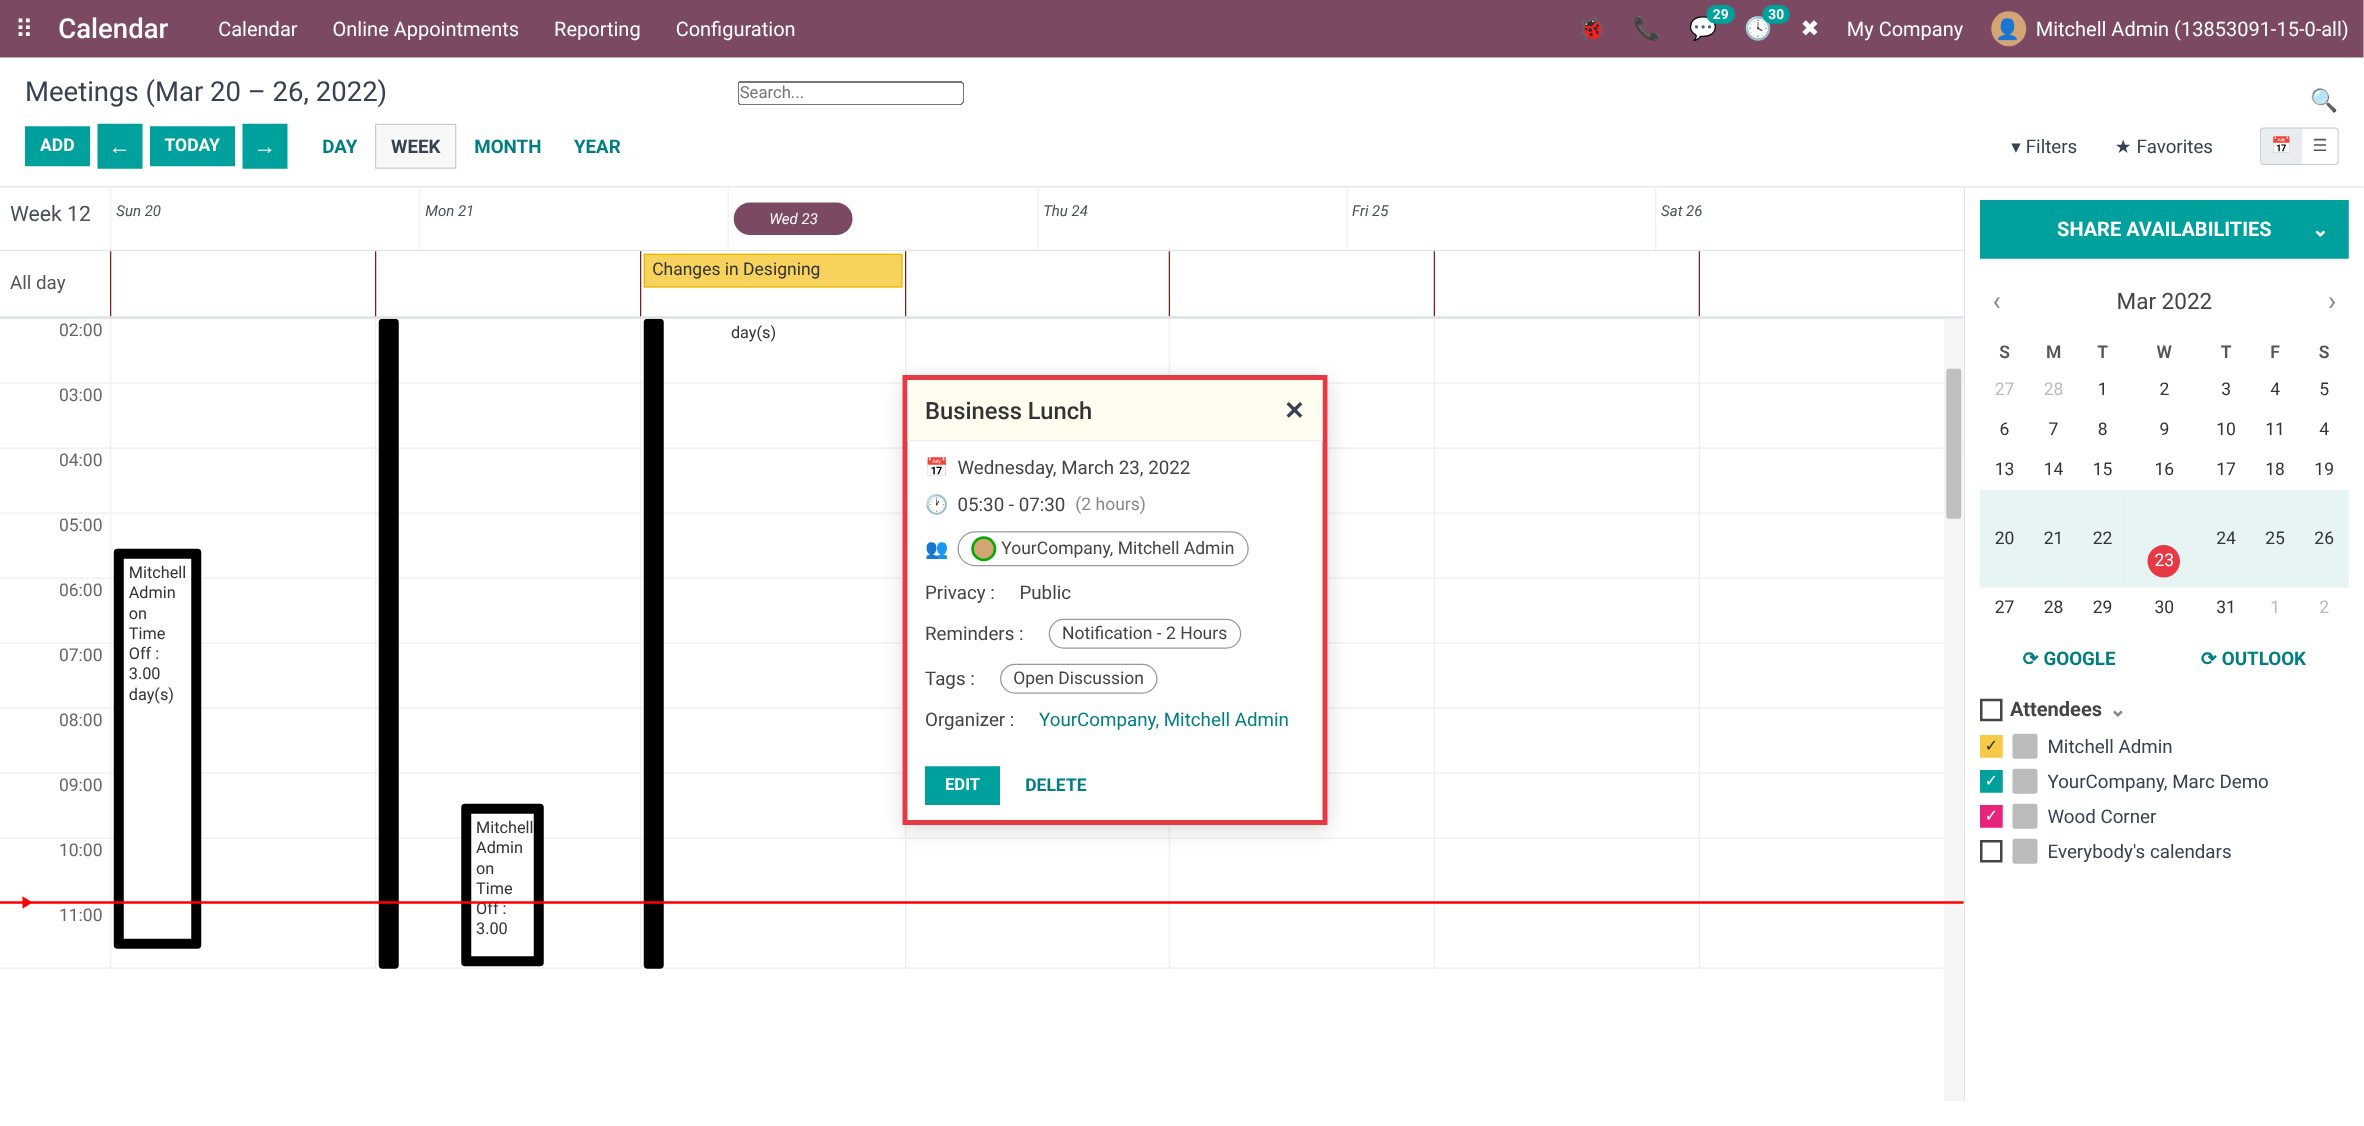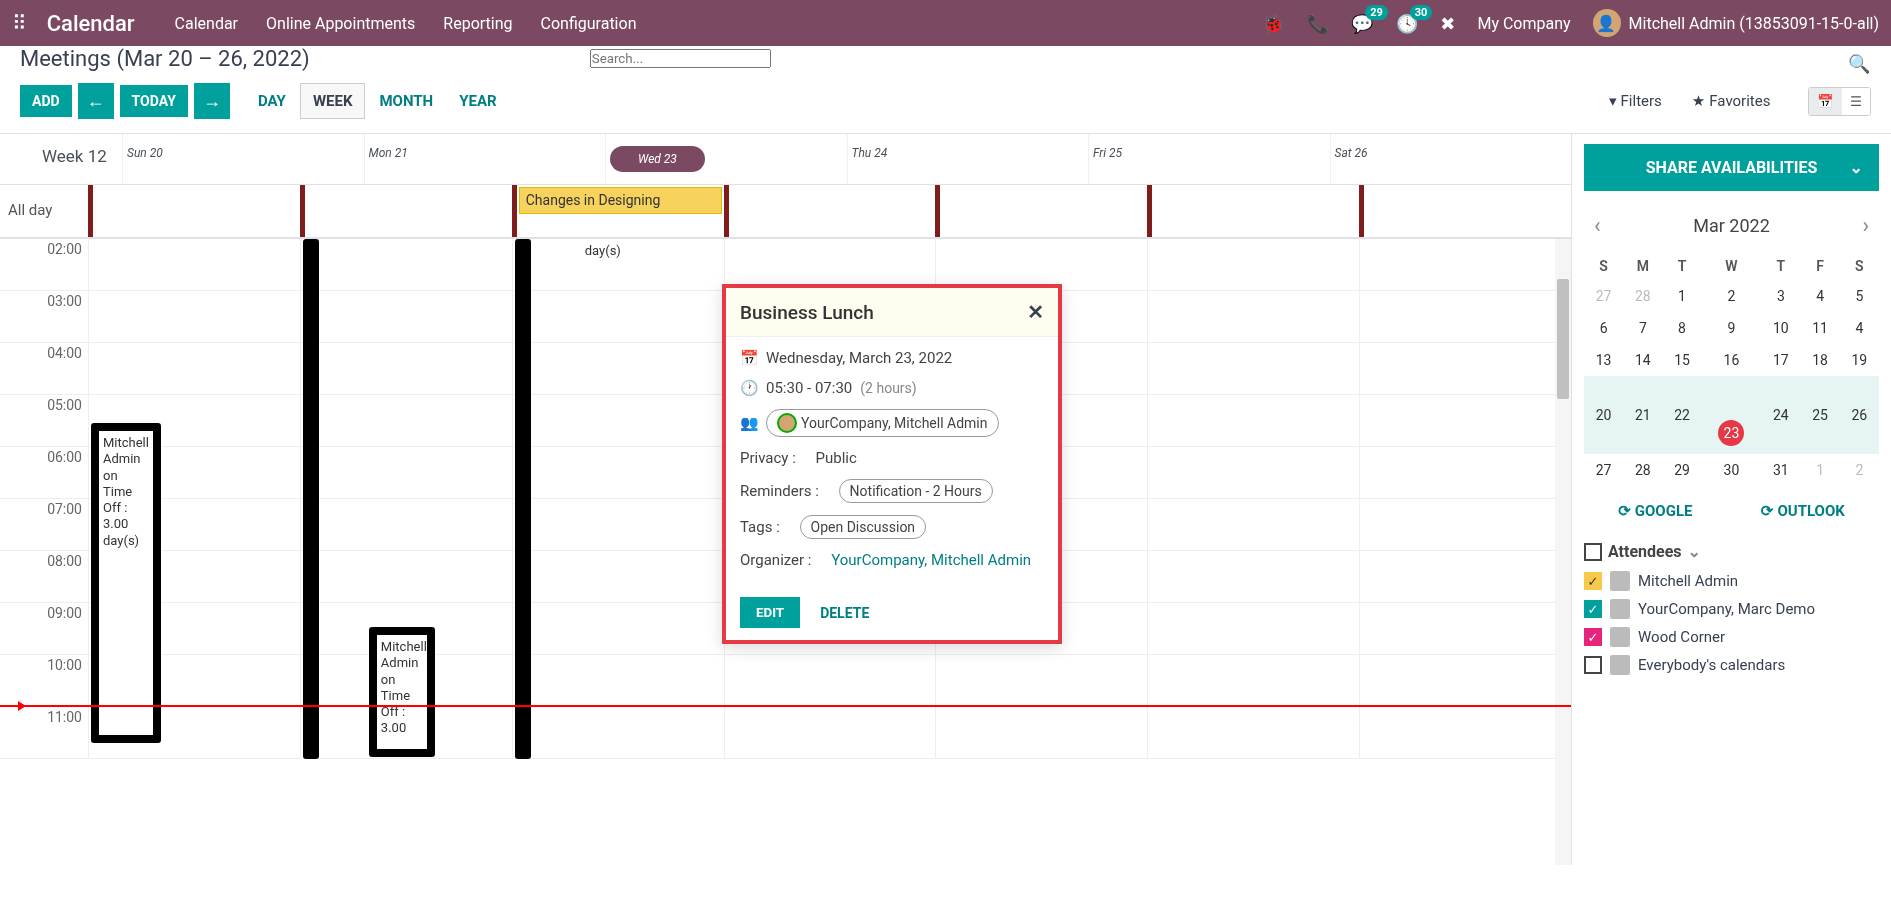--- a/index.html
+++ b/index.html
@@ -12,49 +12,49 @@
   .topnav .menu { display: flex; gap: 28px; margin-left: 20px; font-size: 16px; }
   .topnav .menu span { cursor: pointer; }
   .topnav .right { margin-left: auto; display: flex; align-items: center; gap: 22px; }
   .topnav .right .icon { position: relative; font-size: 18px; cursor: pointer; }
   .topnav .badge { position: absolute; top: -8px; right: -14px; background: #00a09d; color: #fff; font-size: 11px; padding: 1px 5px; border-radius: 10px; font-weight: bold; }
   .topnav .company { font-size: 16px; }
   .topnav .user { display: flex; align-items: center; gap: 8px; font-size: 16px; }
   .topnav .avatar { width: 28px; height: 28px; border-radius: 50%; background: #d4a574; display:inline-flex; align-items:center; justify-content:center; font-size:16px;}
   
   
-  .subhdr { padding: 0 20px 0 20px; display: flex; justify-content: center; align-items: center; }
+  .subhdr { padding: 16px 20px 0 20px; display: flex; justify-content: center; align-items: center; }
   .subhdr .title { font-size: 22px; color: #374151; }
   .search-wrap { position: relative; flex:1; margin-left:280px;}
   .search-wrap .mag { position: absolute; right: 0; top: 4px; font-size: 18px; color: #333; }
   
   
   .toolbar { display: flex; align-items: center; padding: 12px 20px 14px 20px; gap: 6px; border-bottom: 1px solid #dee2e6; }
   .btn-teal { background: #00a09d; color: #fff; border: none; padding: 8px 12px; font-weight: bold; font-size: 14px; cursor: pointer; }
   .btn-nav { background: #00a09d; color: #fff; border: none; width: 36px; height: 36px; font-size: 18px; cursor: pointer; }
   .view-switch { margin-left: 10px; display: flex; gap: 2px; }
   .view-btn { border: none; background: transparent; padding: 8px 12px; color: #017e84; font-weight: bold; cursor: pointer; font-size: 15px; }
   .view-btn.active { border: 1px solid #ccc; color: #374151; background:#f8f8f8; }
   .toolbar .spacer { flex: 1; }
   .filter-btn { background: transparent; border: none; color: #374151; font-size: 15px; cursor: pointer; display:flex; align-items:center; gap:4px; padding: 6px 12px;}
   .viewmode { margin-left: 20px; display: flex; border: 1px solid #ccc; border-radius: 3px; overflow: hidden; }
   .viewmode button { border: none; background: #fff; padding: 6px 8px; cursor: pointer; color:#555;}
   .viewmode button.active { background: #e9ecef; }
   
   
   .main { display: flex; height: calc(100vh - 170px); }
   .calendar { flex: 1; display: flex; flex-direction: column; overflow: hidden; position: relative; }
-  .dayheader { display: flex; border-bottom: 1px solid #dee2e6; background:#fff;padding-left:34px;}
+  .dayheader { display: flex; border-bottom: 1px solid #dee2e6; background:#fff;}
   .dayheader .wk { width: 88px; padding: 12px 8px; font-size: 17px; color: #495057; }
   .dayheader .day { flex: 1; text-align: left; padding: 12px 4px; font-size: 12px; color: #495057; border-left: 1px solid #f0f0f0; font-style: italic;}
   .dayheader .day.today span { background: #7c4963; color: #fff; padding: 6px 28px; border-radius: 20px; display:inline-block;}
   
   .allday-row { display: flex; border-bottom: 2px solid #dee2e6; min-height: 54px; background:#fff;}
   .allday-row .lbl { width: 88px; padding: 16px 8px; font-size: 15px; color: #555; }
-  .allday-row .cell { flex: 1; border-left: 5px solid #7f1d1d; padding: 2px; }
+  .allday-row .cell { flex: 1; border-left: 1px solid #7f1d1d; padding: 2px; }
   .allday-event { background: #f7d35e; border: 1px solid #e6b800; padding: 4px 6px; font-size: 14px; color: #333; line-height: 1.2; }
   
   .grid-scroll { flex: 1; overflow-y: auto; position: relative; }
   .timegrid { display: flex; position: relative; }
   .timecol { width: 88px; }
   .timecol .hour { height: 52px; border-bottom: 1px solid #eee; font-size: 14px; color: #666; padding: 2px 6px; text-align:right;}
   .daycol { flex: 1; border-left: 1px solid #eee; position: relative; }
   .daycol .slot { height: 52px; border-bottom: 1px solid #eee; }
   
   .event { position: absolute; left: 2px; right: 2px; background: #fff; border: 8px solid #000000; border-radius: 3px; padding: 4px; font-size: 13px; color: #333; overflow: hidden; line-height:1.25;}

